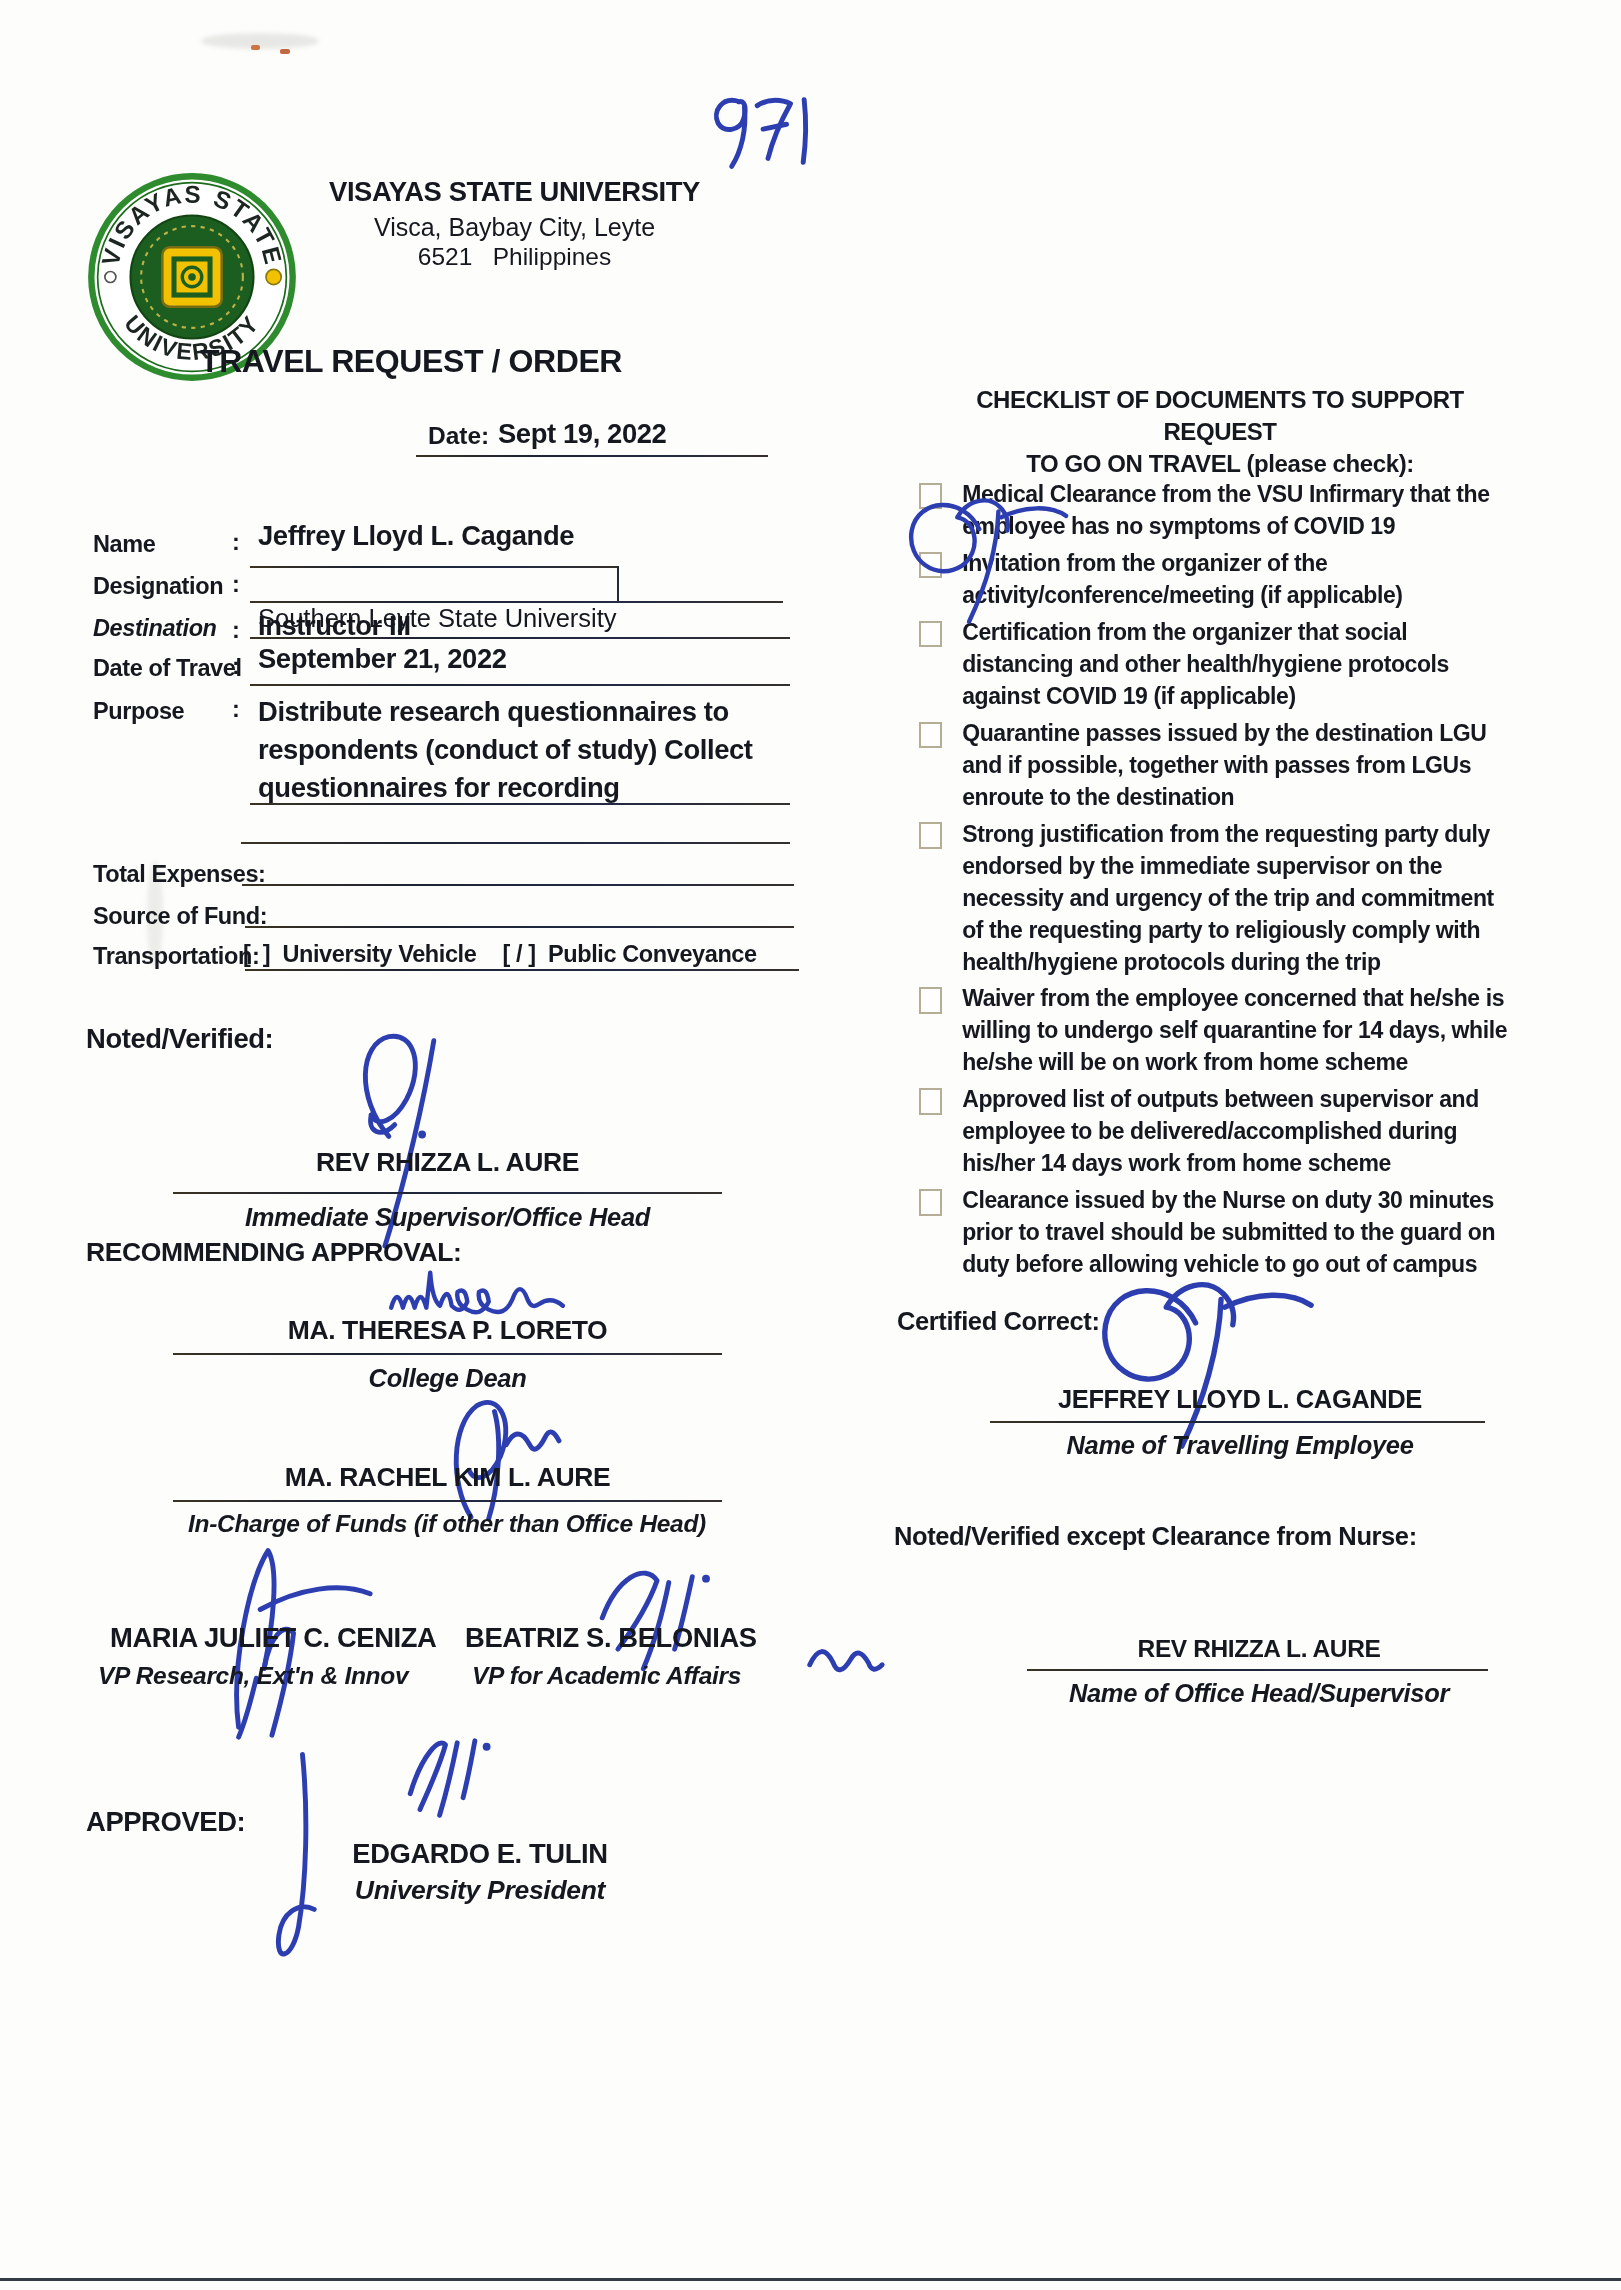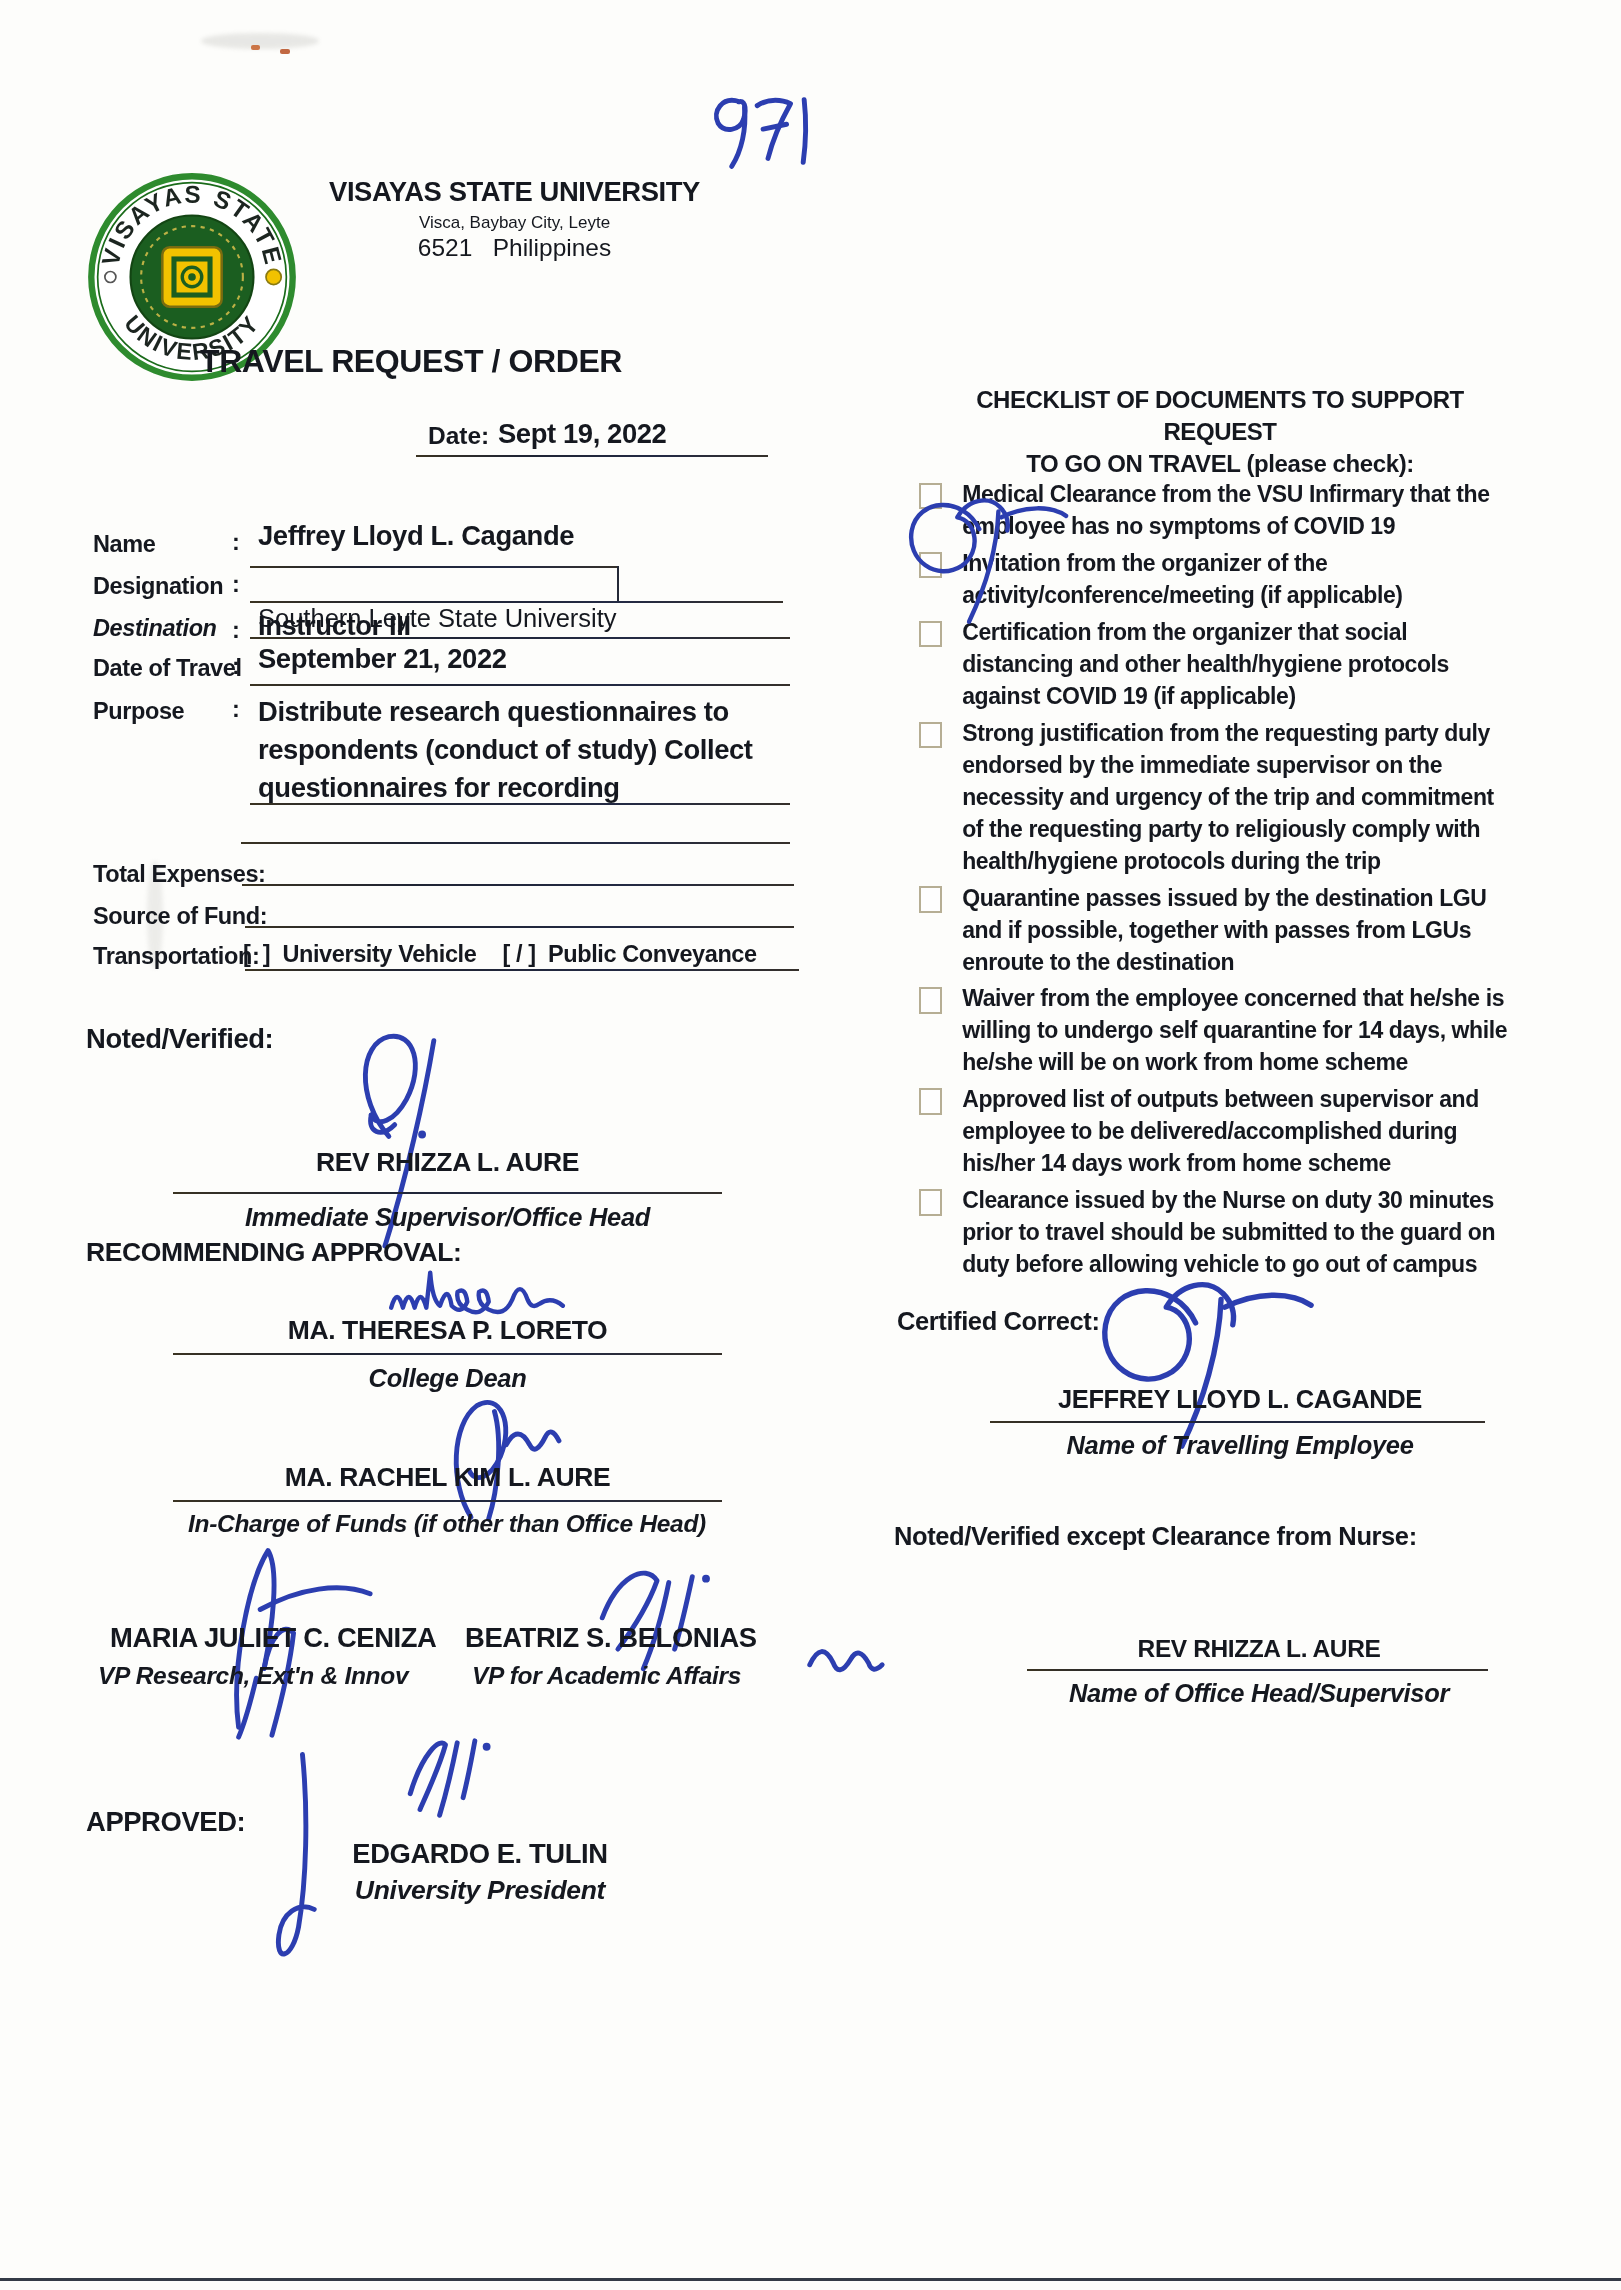--- a/index.html
+++ b/index.html
@@ -60,21 +60,21 @@
     <circle cx="88.5" cy="50" r="3.6" fill="#f2c200" stroke="#8a7a10" stroke-width="0.8"></circle>
     <circle cx="11.5" cy="50" r="2.6" fill="#ffffff" stroke="#555" stroke-width="0.8"></circle>
     <rect x="36" y="36" width="28" height="28" rx="3.5" fill="#f2c200" stroke="#7a6c10" stroke-width="1.2"></rect>
     <rect x="41.5" y="41.5" width="17" height="17" fill="none" stroke="#1b5e20" stroke-width="2.4"></rect>
     <circle cx="50" cy="50" r="4.6" fill="#f2c200" stroke="#1b5e20" stroke-width="1.6"></circle>
     <circle cx="50" cy="50" r="1.8" fill="#1b5e20"></circle>
   </svg>
 
   <div class="abs ctr" style="left:294px;top:176px;width:441px;">
     <div class="b" style="font-size:27.4px;">VISAYAS STATE UNIVERSITY</div>
-    <div style="font-size:17px;margin-top:4.9px;">Visca, Baybay City, Leyte</div>
+    <div style="font-size:25px;margin-top:4.9px;">Visca, Baybay City, Leyte</div>
     <div class="prew" style="font-size:24.5px;margin-top:1px;">6521   Philippines</div>
   </div>
 
   <div class="abs b" style="left:200px;top:343px;font-size:32px;">TRAVEL REQUEST / ORDER</div>
 
   <div class="abs" style="left:428px;top:422px;font-size:24.5px;font-weight:600;">Date:</div>
   <div class="abs b" style="left:498px;top:418px;font-size:27.4px;">Sept 19, 2022</div>
   <div class="ln soft" style="left:416px;top:455px;width:352px;"></div>
 
   <div class="abs b" style="left:93px;top:531px;font-size:23.5px;">Name</div>
@@ -196,34 +196,34 @@
 activity/conference/meeting (if applicable)</span>
     </div>
     <div class="chk-row">
       <span class="chk-box"></span>
       <span class="chk-txt pre">Certification from the organizer that social
 distancing and other health/hygiene protocols
 against COVID 19 (if applicable)</span>
     </div>
     <div class="chk-row">
       <span class="chk-box"></span>
+      <span class="chk-txt pre">Quarantine passes issued by the destination LGU
+and if possible, together with passes from LGUs
+enroute to the destination</span>
+    </div>
+    <div class="chk-row">
+      <span class="chk-box"></span>
       <span class="chk-txt pre">Strong justification from the requesting party duly
 endorsed by the immediate supervisor on the
 necessity and urgency of the trip and commitment
 of the requesting party to religiously comply with
 health/hygiene protocols during the trip</span>
     </div>
     <div class="chk-row">
       <span class="chk-box"></span>
-      <span class="chk-txt pre">Quarantine passes issued by the destination LGU
-and if possible, together with passes from LGUs
-enroute to the destination</span>
-    </div>
-    <div class="chk-row">
-      <span class="chk-box"></span>
       <span class="chk-txt pre">Waiver from the employee concerned that he/she is
 willing to undergo self quarantine for 14 days, while
 he/she will be on work from home scheme</span>
     </div>
     <div class="chk-row">
       <span class="chk-box"></span>
       <span class="chk-txt pre">Approved list of outputs between supervisor and
 employee to be delivered/accomplished during
 his/her 14 days work from home scheme</span>
     </div>

